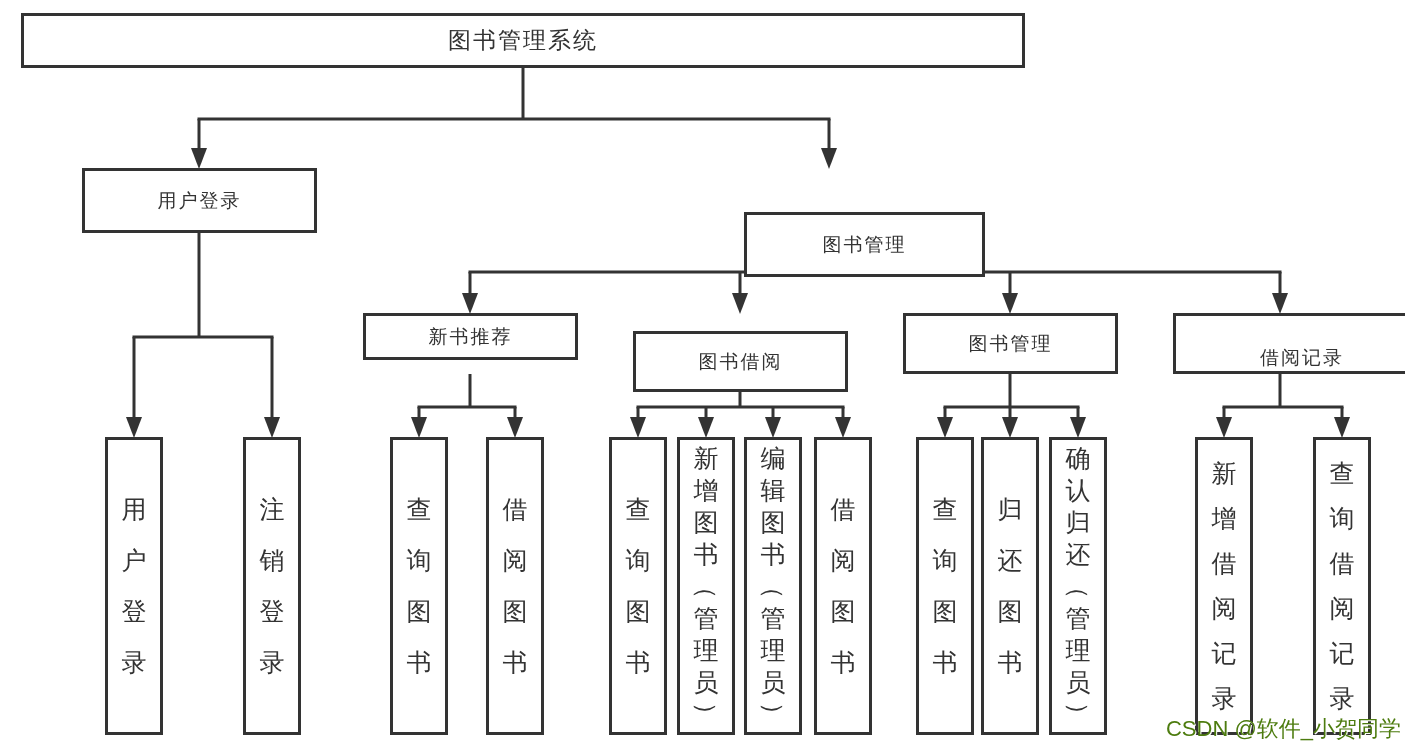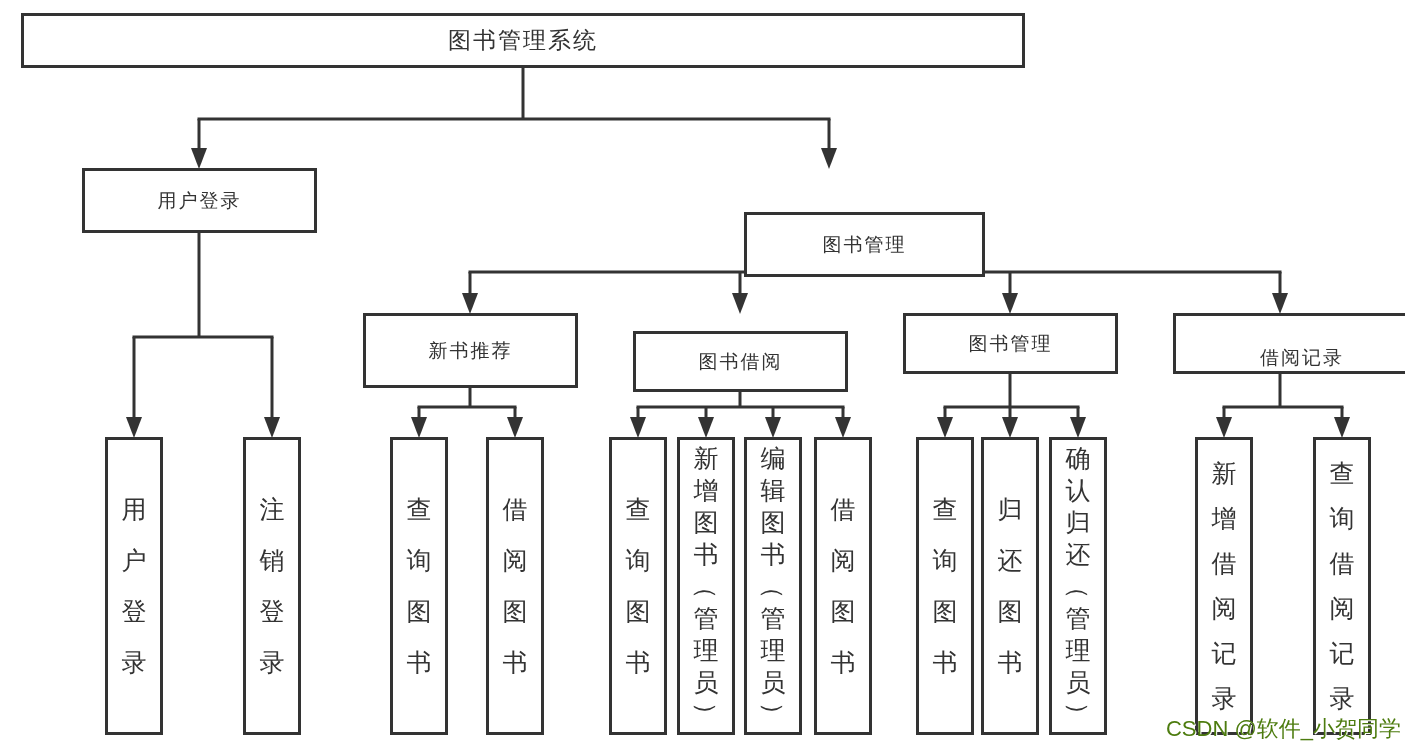--- a/index.html
+++ b/index.html
@@ -122,21 +122,21 @@
   <div id="nodes">
       <div class="node horizontal root" style="left: 21px; top: 13px; width: 1004px; height: 55px;">
         <span class="hlabel">图书管理系统</span>
       </div>
       <div class="node horizontal" style="left: 82px; top: 168px; width: 235px; height: 65px;">
         <span class="hlabel">用户登录</span>
       </div>
       <div class="node horizontal" style="left: 744px; top: 168px; width: 241px; height: 65px; margin-top: 44px;">
         <span class="hlabel">图书管理</span>
       </div>
-      <div class="node horizontal" style="left: 363px; top: 313px; width: 215px; height: 75px;">
+      <div class="node horizontal" style="left: 363px; top: 313px; width: 215px; height: 47px;">
         <span class="hlabel">新书推荐</span>
       </div>
       <div class="node horizontal" style="left: 633px; top: 331px; width: 215px; height: 61px;">
         <span class="hlabel">图书借阅</span>
       </div>
       <div class="node horizontal" style="left: 903px; top: 313px; width: 215px; height: 61px;">
         <span class="hlabel">图书管理</span>
       </div>
       <div class="node horizontal" style="left: 1173px; top: 313px; width: 258px; height: 61px; align-items: flex-end;">
         <span class="hlabel">借阅记录</span>

